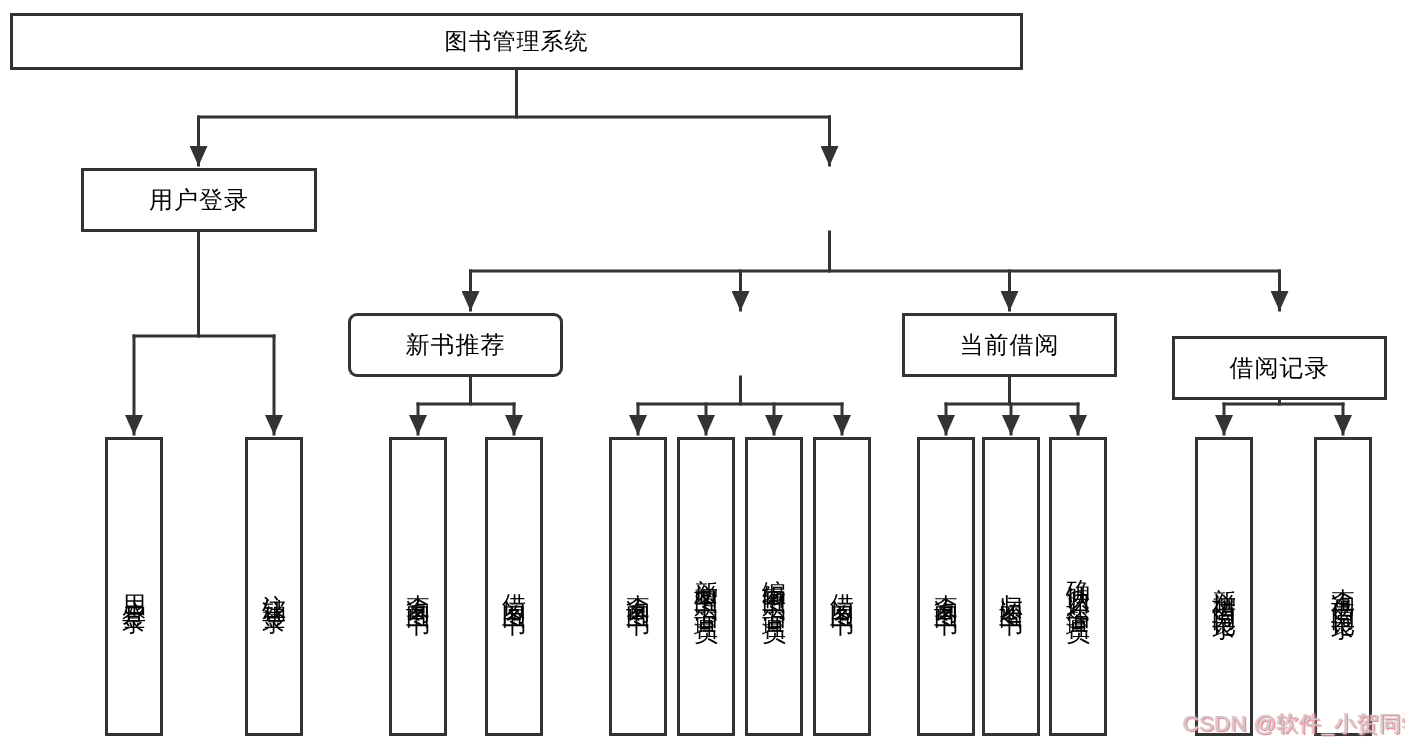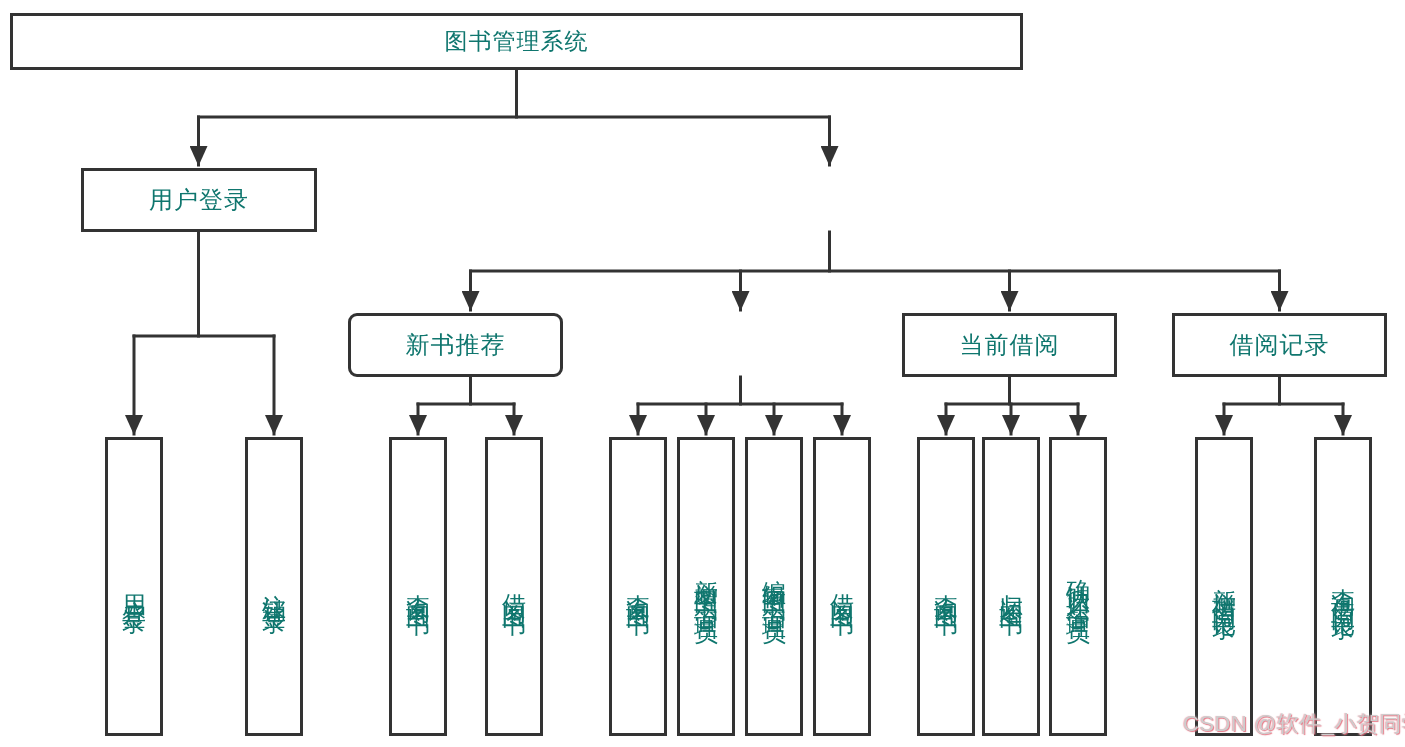--- a/index.html
+++ b/index.html
@@ -1,20 +1,20 @@
 <!DOCTYPE html>
 <html><head>
 <meta charset="utf-8">
 <style>
   html,body{margin:0;padding:0;background:#fff;}
   .canvas{position:relative;width:1405px;height:747px;background:#fff;overflow:hidden;
           font-family:"Liberation Sans","DejaVu Sans",sans-serif;}
   svg.connectors{position:absolute;left:0;top:0;z-index:0;}
   .box{position:absolute;box-sizing:border-box;background:#fff;border:3px solid #333;
-       display:flex;align-items:center;justify-content:center;color:#0f766e;z-index:1;}
+       display:flex;align-items:center;justify-content:center;color:#000000;z-index:1;}
   .hbox{font-size:24px;letter-spacing:1px;white-space:nowrap;}
   .root{width:1013px;height:57px;left:10px;top:13px;font-size:23px;}
   .lvl2{width:236px;height:64px;top:168px;}
   .lvl3{width:215px;height:64px;top:313px;}
   .leaf{width:58px;height:299px;top:437px;border-width:3px;
         writing-mode:vertical-rl;text-orientation:mixed;
         font-size:24px;letter-spacing:6px;line-height:1;}
   .watermark{position:absolute;left:1183px;top:709px;z-index:6;font-size:22px;
              color:#cdcdcd;white-space:nowrap;letter-spacing:0.5px;
              text-shadow:1px 1px 1px rgba(225,95,112,0.85),-1px 0 1px rgba(225,95,112,0.45),0 0 3px rgba(255,255,255,0.9);}
@@ -80,21 +80,21 @@
       </g>
     </g>
   </svg>
 
   <div class="box hbox root">图书管理系统</div>
 
   <div class="box hbox lvl2" style="left:81px;">用户登录</div>
 
   <div class="box hbox lvl3" style="left:348px;border-radius:9px;">新书推荐</div>
   <div class="box hbox lvl3" style="left:902px;text-align:center;">当前借阅</div>
-  <div class="box hbox lvl3" style="left:1172px;">借阅记录</div>
+  <div class="box hbox lvl3" style="left:1172px;margin-top:23px;">借阅记录</div>
 
   <div class="box leaf" style="left:105px;">用户登录</div>
   <div class="box leaf" style="left:245px;">注销登录</div>
 
   <div class="box leaf" style="left:389px;">查询图书</div>
   <div class="box leaf" style="left:485px;">借阅图书</div>
 
   <div class="box leaf" style="left:609px;">查询图书</div>
   <div class="box leaf" style="left:677px;">新增图书（管理员）</div>
   <div class="box leaf" style="left:745px;">编辑图书（管理员）</div>

